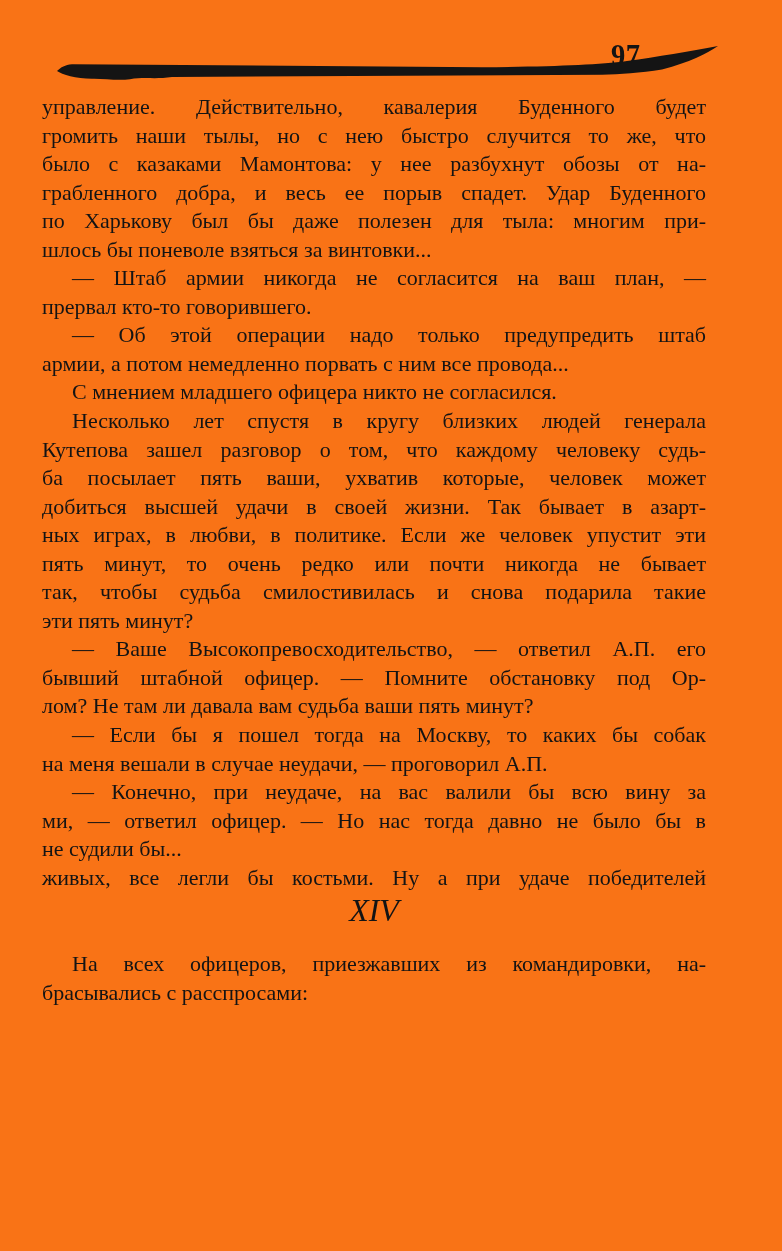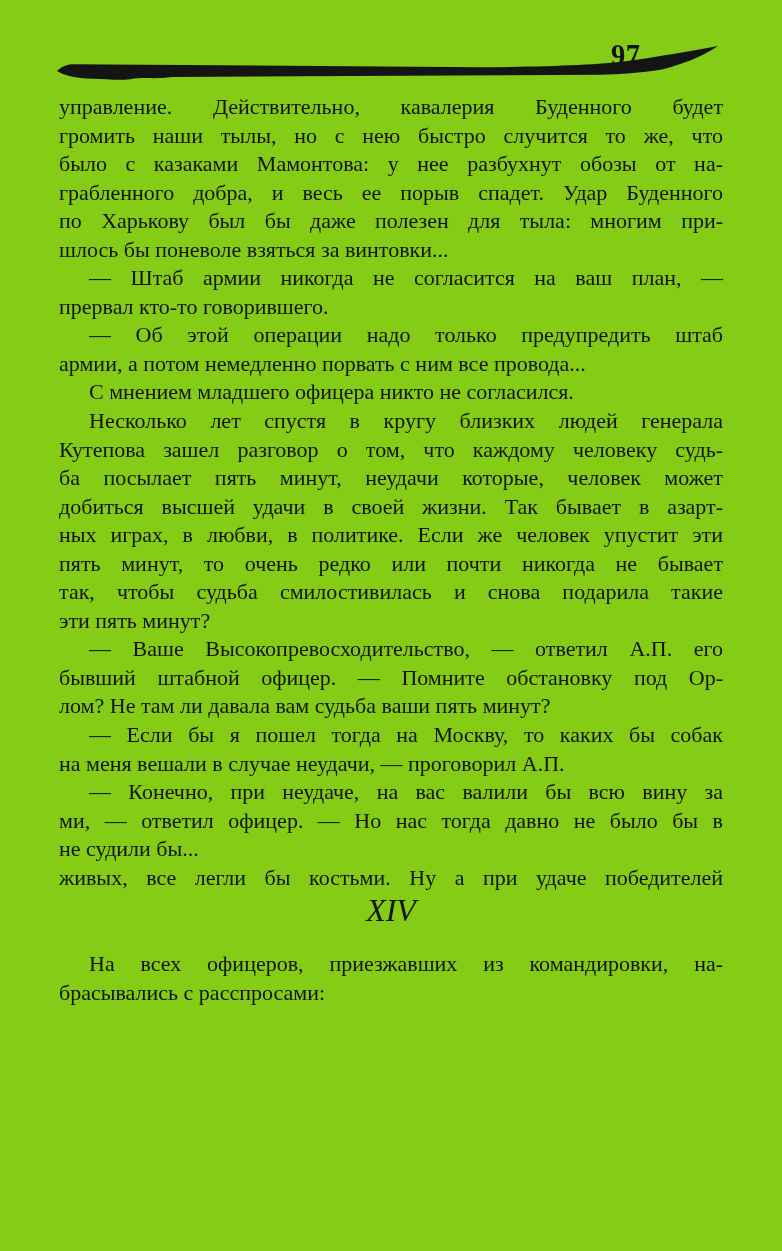--- a/index.html
+++ b/index.html
@@ -5,21 +5,21 @@
   html, body {
     margin: 0;
     padding: 0;
     overflow: hidden;
     background: #fbfbf9;
   }
   .page {
     position: relative;
     width: 782px;
     height: 1251px;
-    background: #84cc16;
+    background: #f97316;
     font-family: "Liberation Serif", "DejaVu Serif", serif;
     color: #141414;
   }
   
   .page-number {
     position: absolute;
     top: 39px;
     left: 611px;
     font-size: 31px;
     font-weight: 700;
@@ -31,21 +31,21 @@
   .flourish {
     position: absolute;
     left: 52px;
     top: 40px;
     width: 672px;
     height: 40px;
   }
   
   .text-body {
     position: absolute;
-    left: 59px;
+    left: 42px;
     top: 93px;
     width: 664px;
     font-size: 22px;
     line-height: 28.55px;
   }
   .paragraph { margin: 0; }
   .line {
     text-align: justify;
     text-align-last: justify;
     text-justify: inter-word;
@@ -106,21 +106,21 @@
       <div class="paragraph">
         <div class="line indent">— Об этой операции надо только предупредить штаб</div>
         <div class="line last">армии, а потом немедленно порвать с ним все провода...</div>
       </div>
       <div class="paragraph">
         <div class="line indent last">С мнением младшего офицера никто не согласился.</div>
       </div>
       <div class="paragraph">
         <div class="line indent">Несколько лет спустя в кругу близких людей генерала</div>
         <div class="line">Кутепова зашел разговор о том, что каждому человеку судь-</div>
-        <div class="line">ба посылает пять минут, неудачи которые, человек может</div>
+        <div class="line">ба посылает пять ваши, ухватив которые, человек может</div>
         <div class="line">добиться высшей удачи в своей жизни. Так бывает в азарт-</div>
         <div class="line">ных играх, в любви, в политике. Если же человек упустит эти</div>
         <div class="line">пять минут, то очень редко или почти никогда не бывает</div>
         <div class="line">так, чтобы судьба смилостивилась и снова подарила такие</div>
       </div>
       <div class="paragraph">
         <div class="line last">эти пять минут?</div>
       </div>
       <div class="paragraph">
         <div class="line indent">— Ваше Высокопревосходительство, — ответил А.П. его</div>

